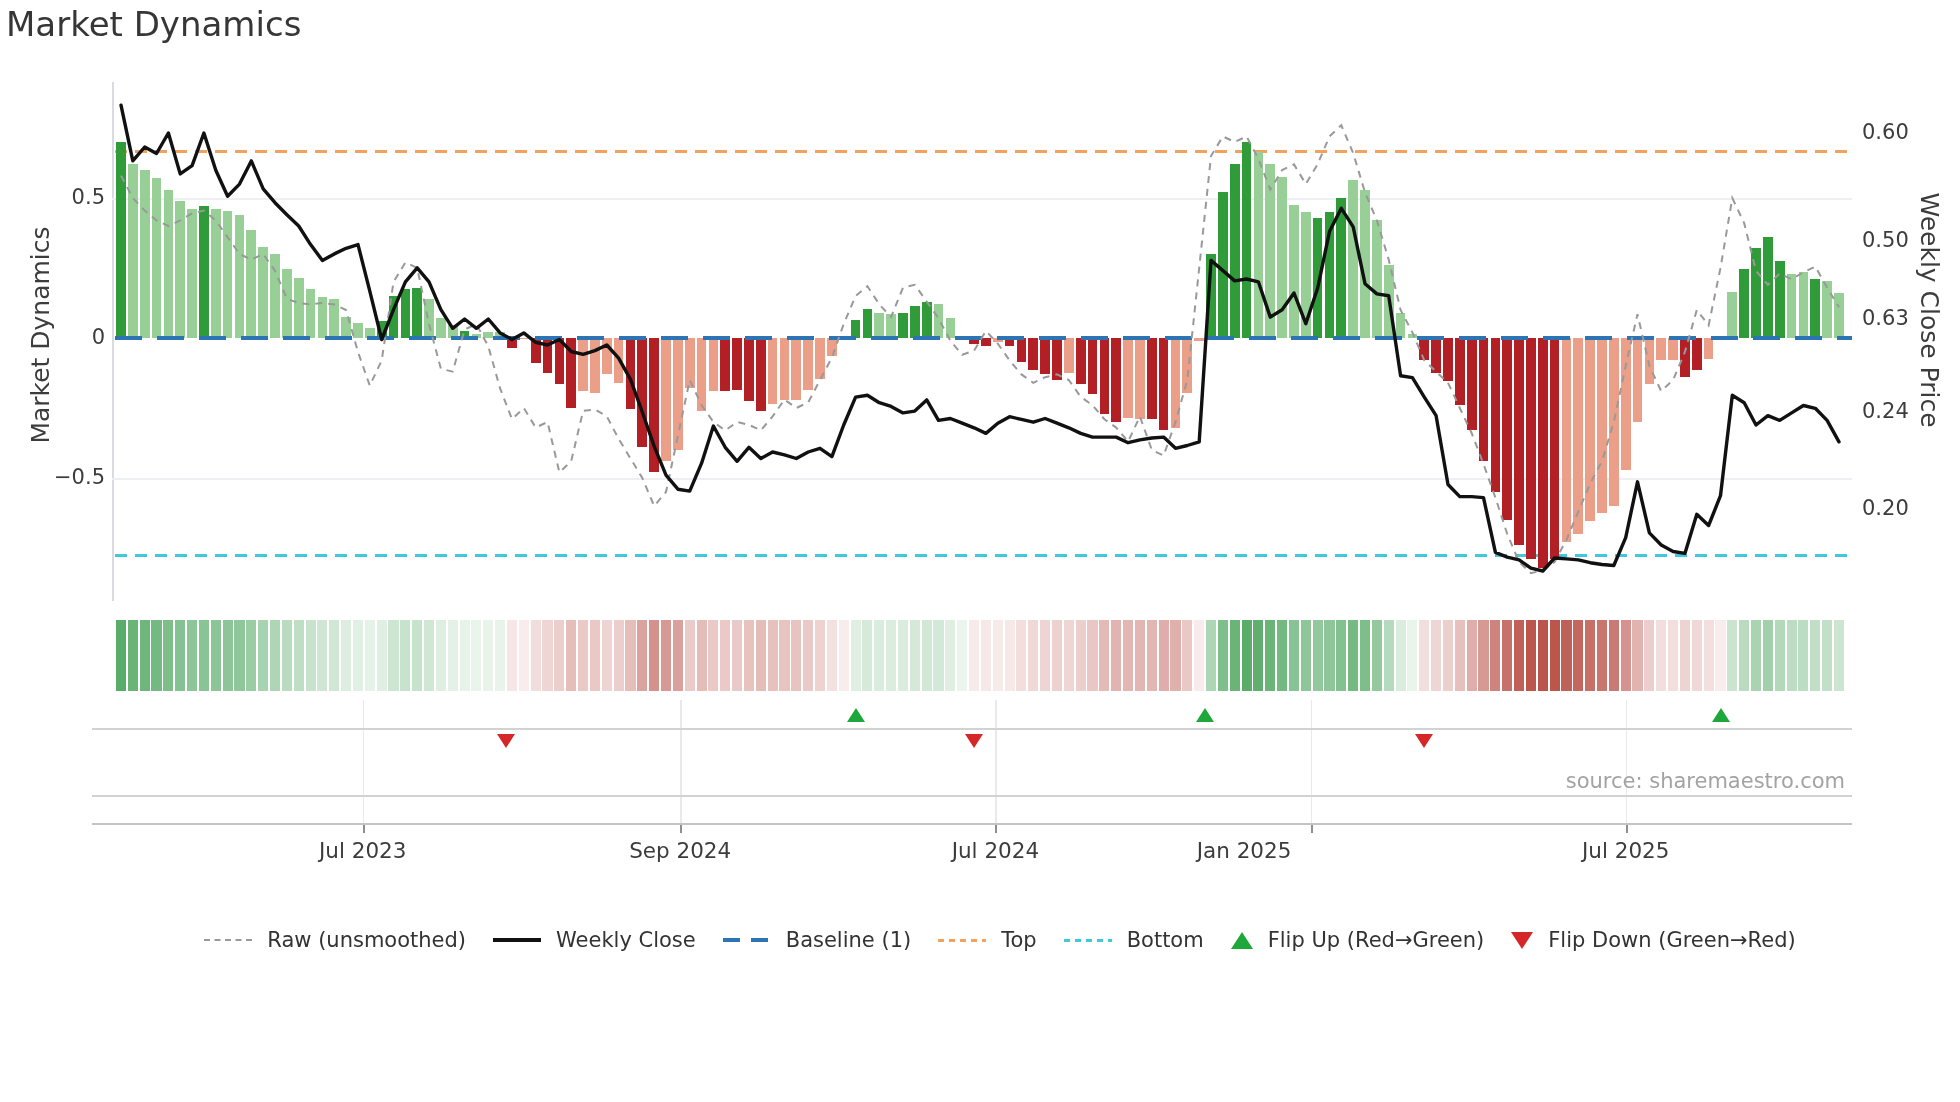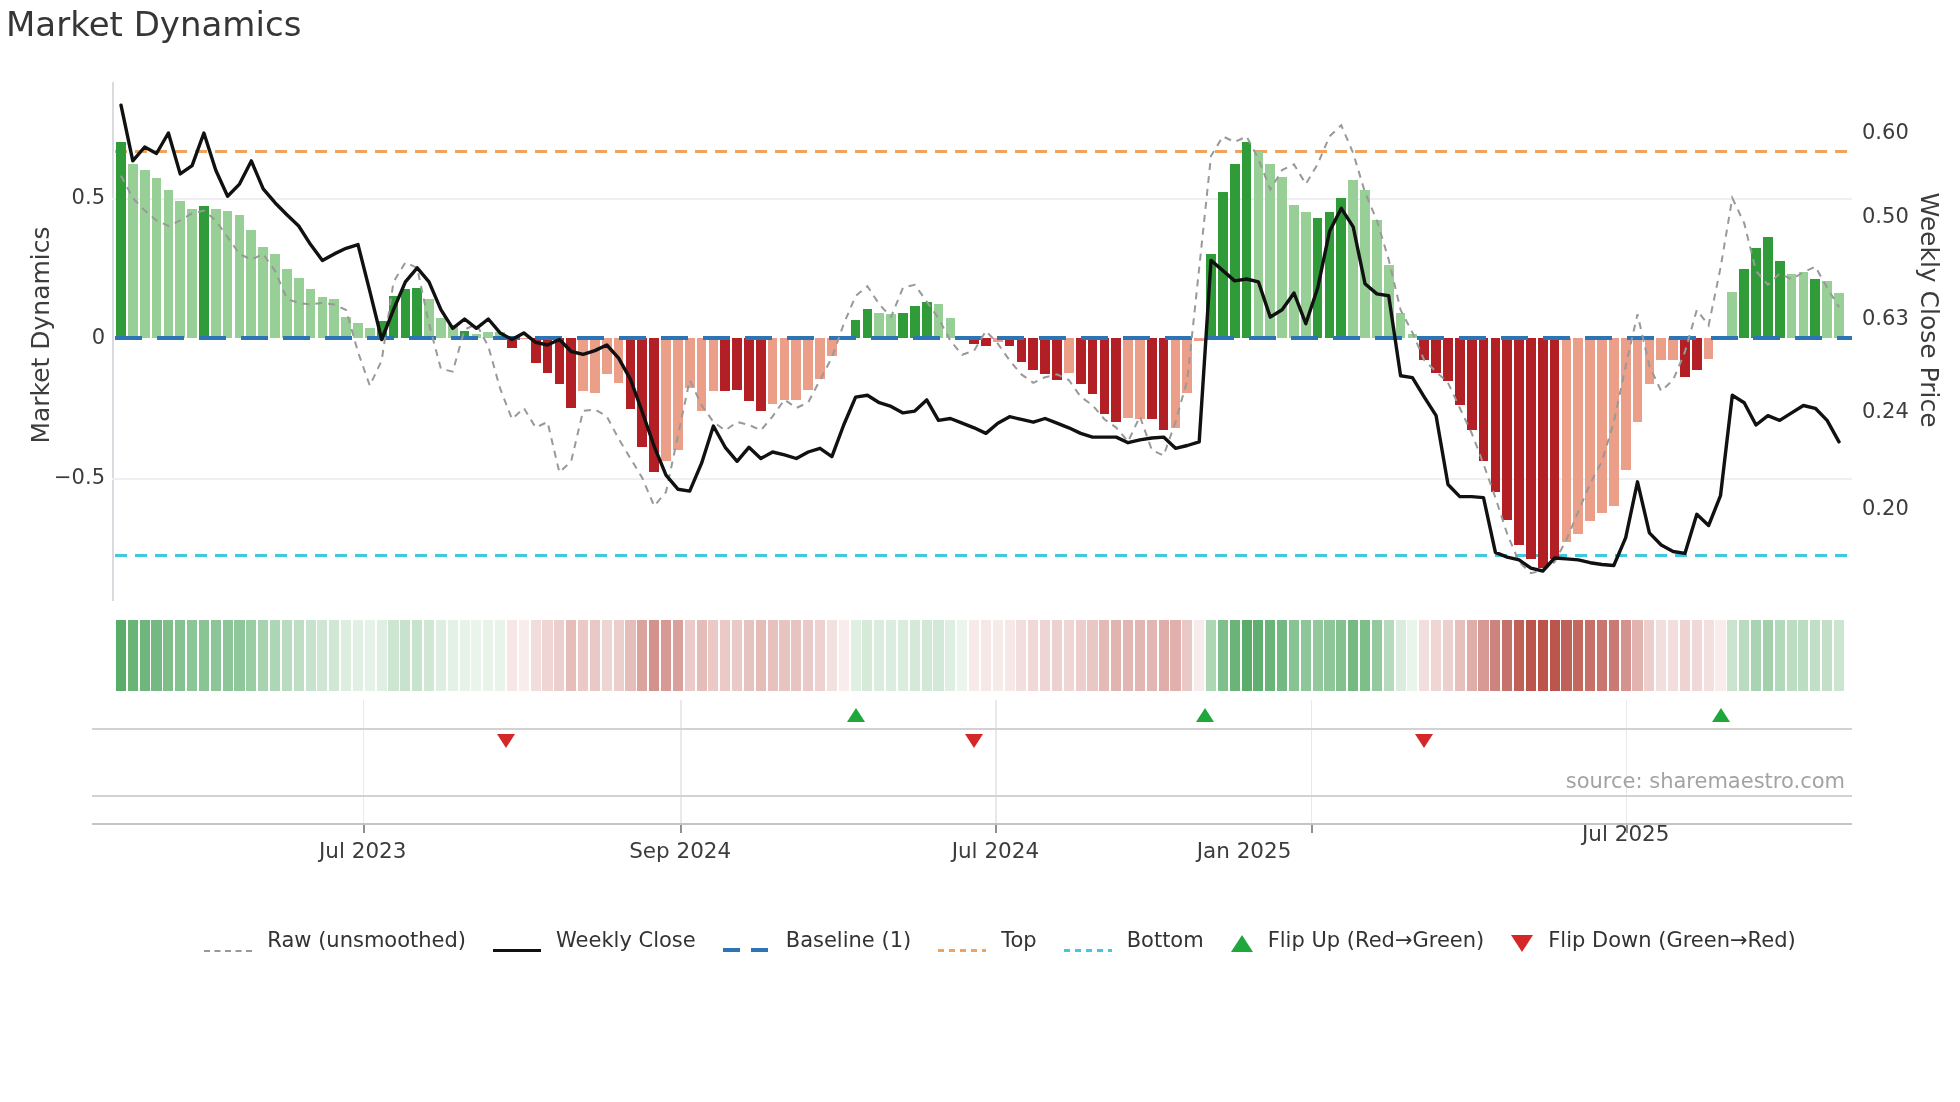--- a/index.html
+++ b/index.html
@@ -14,21 +14,21 @@
   .ytick.l{text-align:right;width:70px;}
   .xtick{position:absolute;font-size:21.5px;color:#3c3c3c;transform:translateX(-50%);}
   .source{position:absolute;font-size:21px;color:#a3a3a3;right:115px;top:769px;}
   .hline{position:absolute;}
   .bar{position:absolute;}
   .heat{position:absolute;}
   .tri{position:absolute;width:0;height:0;}
   svg{position:absolute;left:0;top:0;pointer-events:none;}
   #legend{position:absolute;left:105px;top:919px;width:1790px;height:42px;
           display:flex;justify-content:center;align-items:center;gap:27px;}
-  .leg-item{display:flex;align-items:flex-end;gap:15px;}
+  .leg-item{display:flex;align-items:center;gap:15px;}
   .leg-label{font-size:21px;color:#333;white-space:nowrap;}
   .sw{display:inline-block;flex:none;}
 </style>
 </head>
 <body>
 
 <div id="app">
   <div class="title">Market Dynamics</div>
   <div class="ylab left">Market Dynamics</div>
   <div class="ylab right">Weekly Close Price</div>
@@ -338,35 +338,35 @@
       <div class="abs" style="left:680.2px;top:823px;width:2px;height:10px;background:#8f8f8f"></div>
       <div class="xtick" style="left:680.2px;top:838px">Sep 2024</div>
       <div class="abs" style="left:995.4px;top:700px;width:1.5px;height:123px;background:#e9e9e9"></div>
       <div class="abs" style="left:995.4px;top:823px;width:2px;height:10px;background:#8f8f8f"></div>
       <div class="xtick" style="left:995.4px;top:838px">Jul 2024</div>
       <div class="abs" style="left:1310.5px;top:700px;width:1.5px;height:123px;background:#e9e9e9"></div>
       <div class="abs" style="left:1310.5px;top:823px;width:2px;height:10px;background:#8f8f8f"></div>
       <div class="xtick" style="left:1244px;top:838px">Jan 2025</div>
       <div class="abs" style="left:1625.7px;top:700px;width:1.5px;height:123px;background:#e9e9e9"></div>
       <div class="abs" style="left:1625.7px;top:823px;width:2px;height:10px;background:#8f8f8f"></div>
-      <div class="xtick" style="left:1625.7px;top:821px">Jul 2025</div>
+      <div class="xtick" style="left:1625.7px;top:838px">Jul 2025</div>
       <div class="abs" style="left:92px;top:728px;width:1760px;height:2px;background:#d2d2d2"></div>
       <div class="abs" style="left:92px;top:795px;width:1760px;height:2px;background:#d2d2d2"></div>
       <div class="abs" style="left:92px;top:823px;width:1760px;height:2px;background:#c4c4c4"></div>
       <div class="tri" style="left:846.6px;top:708px;border-left:9px solid transparent;border-right:9px solid transparent;border-bottom:14px solid #1ea73a"></div>
       <div class="tri" style="left:1196.1px;top:708px;border-left:9px solid transparent;border-right:9px solid transparent;border-bottom:14px solid #1ea73a"></div>
       <div class="tri" style="left:1711.5px;top:708px;border-left:9px solid transparent;border-right:9px solid transparent;border-bottom:14px solid #1ea73a"></div>
       <div class="tri" style="left:497.1px;top:734px;border-left:9px solid transparent;border-right:9px solid transparent;border-top:14px solid #d62728"></div>
       <div class="tri" style="left:965.1px;top:734px;border-left:9px solid transparent;border-right:9px solid transparent;border-top:14px solid #d62728"></div>
       <div class="tri" style="left:1415.3px;top:734px;border-left:9px solid transparent;border-right:9px solid transparent;border-top:14px solid #d62728"></div>
       <div class="ytick l" style="left:35px;top:185px">0.5</div>
       <div class="ytick l" style="left:35px;top:325px">0</div>
       <div class="ytick l" style="left:35px;top:465px">−0.5</div>
       <div class="ytick" style="left:1862px;top:120px">0.60</div>
-      <div class="ytick" style="left:1862px;top:204px">0.50</div>
+      <div class="ytick" style="left:1862px;top:228px">0.50</div>
       <div class="ytick" style="left:1862px;top:306px">0.63</div>
       <div class="ytick" style="left:1862px;top:399px">0.24</div>
       <div class="ytick" style="left:1862px;top:496px">0.20</div>
       <svg width="1960" height="1102" viewBox="0 0 1960 1102">
     <polyline points="121,175.6 132.8,198 144.7,210.6 156.5,220.4 168.4,226 180.2,220.4 192.1,213.4 203.9,210.6 215.8,220.4 227.6,237.2 239.5,254 251.3,259.6 263.2,254 275,270.8 286.9,298.8 298.7,303 310.6,304.4 322.4,303 334.3,304.4 346.1,310 358,352 369.8,385.6 381.7,360.4 393.5,282 405.4,262.4 417.2,268 429,324 440.9,368.8 452.7,371.6 464.6,329.6 476.4,324 488.3,346.4 500.1,388.4 512,419.2 523.8,408 535.7,427.6 547.5,422 559.4,472.4 571.2,461.2 583.1,410.8 594.9,409.4 606.8,416.4 618.6,438.8 630.5,458.4 642.3,478 654.2,506 666,492 677.9,436 689.7,380 701.6,405.2 713.4,422 725.2,430.4 737.1,422 748.9,424.8 760.8,430.4 772.6,416.4 784.5,399.6 796.3,408 808.2,402.4 820,380 831.9,357.6 843.7,324 855.6,296 867.4,286.2 879.3,304.4 891.1,317 903,287.6 914.8,284.8 926.7,301.6 938.5,318.4 950.4,340.8 962.2,354.8 974.1,350.6 985.9,331 997.8,343.6 1009.6,360.4 1021.4,374.4 1033.3,382.8 1045.1,377.2 1057,374.4 1068.8,380 1080.7,396.8 1092.5,405.2 1104.4,419.2 1116.2,427.6 1128.1,441.6 1139.9,416.4 1151.8,450 1163.6,455.6 1175.5,422 1187.3,380 1199.2,268 1211,156 1222.9,136.4 1234.7,142 1246.6,136.4 1258.4,158.8 1270.3,189.6 1282.1,170 1294,164.4 1305.8,184 1317.6,164.4 1329.5,136.4 1341.3,125.2 1353.2,153.2 1365,192.4 1376.9,220.4 1388.7,259.6 1400.6,310 1412.4,332.4 1424.3,360.4 1436.1,371.6 1448,382.8 1459.8,408 1471.7,433.2 1483.5,464 1495.4,497.6 1507.2,534 1519.1,562 1530.9,573.2 1542.8,570.4 1554.6,562 1566.5,539.6 1578.3,511.6 1590.2,483.6 1602,461.2 1613.8,422 1625.7,366 1637.5,314.2 1649.4,366 1661.2,391.2 1673.1,380 1684.9,352 1696.8,310 1708.6,325.4 1720.5,268 1732.3,198 1744.2,223.2 1756,270.8 1767.9,284.8 1779.7,273.6 1791.6,279.2 1803.4,272.2 1815.3,266.6 1827.1,287.6 1839,307.2" fill="none" stroke="#999999" stroke-width="2" stroke-dasharray="7 6"></polyline>
     <polyline points="121,105.1 132.8,160.9 144.7,147 156.5,153.5 168.4,133 180.2,173.9 192.1,165.6 203.9,133 215.8,170.2 227.6,196.2 239.5,184.1 251.3,160.9 263.2,188.8 275,202.7 286.9,214.8 298.7,226 310.6,244.6 322.4,260.4 334.3,253.9 346.1,248.3 358,244.6 369.8,291.1 381.7,339.5 393.5,309.7 405.4,281.8 417.2,267.8 429,281.8 440.9,309.7 452.7,328.3 464.6,319 476.4,328.3 488.3,319 500.1,332.9 512,339.5 523.8,332.9 535.7,342.3 547.5,345 559.4,339.5 571.2,351.5 583.1,354.3 594.9,350.6 606.8,345 618.6,358.1 630.5,379.4 642.3,412 654.2,446.4 666,475.2 677.9,489.2 689.7,491.1 701.6,463.2 713.4,426 725.2,447.3 737.1,461.3 748.9,447.3 760.8,458.5 772.6,452 784.5,454.8 796.3,458.5 808.2,452 820,448.3 831.9,456.6 843.7,425 855.6,397.1 867.4,395.3 879.3,402.7 891.1,406.4 903,412.9 914.8,411.1 926.7,399.9 938.5,420.4 950.4,418.5 962.2,423.2 974.1,427.8 985.9,433.4 997.8,423.2 1009.6,416.7 1021.4,419.4 1033.3,422.2 1045.1,418.5 1057,423.2 1068.8,427.8 1080.7,433.4 1092.5,437.1 1104.4,437.1 1116.2,437.1 1128.1,442.7 1139.9,439.9 1151.8,438 1163.6,437.1 1175.5,448.3 1187.3,445.5 1199.2,441.8 1211,260.4 1222.9,270.6 1234.7,280.9 1246.6,279 1258.4,281.8 1270.3,317.1 1282.1,309.7 1294,293 1305.8,323.7 1317.6,288.3 1329.5,231.6 1341.3,208.3 1353.2,226.9 1365,283.7 1376.9,293.9 1388.7,295.8 1400.6,375.7 1412.4,377.6 1424.3,397.1 1436.1,415.7 1448,484.5 1459.8,496.6 1471.7,496.6 1483.5,497.6 1495.4,552.4 1507.2,557.1 1519.1,559.9 1530.9,568.2 1542.8,571 1554.6,558 1566.5,558.9 1578.3,559.9 1590.2,562.7 1602,564.5 1613.8,565.5 1625.7,537.6 1637.5,481.8 1649.4,532.9 1661.2,545 1673.1,551.5 1684.9,553.4 1696.8,514.3 1708.6,525.5 1720.5,495.7 1732.3,395.3 1744.2,402.7 1756,425 1767.9,415.7 1779.7,420.4 1791.6,412.9 1803.4,405.5 1815.3,408.3 1827.1,420.4 1839,441.8" fill="none" stroke="#111111" stroke-width="3.4" stroke-linejoin="round" stroke-linecap="round"></polyline>
   </svg>
     </div>
   <div class="source">source: sharemaestro.com</div>
   <div id="legend">

